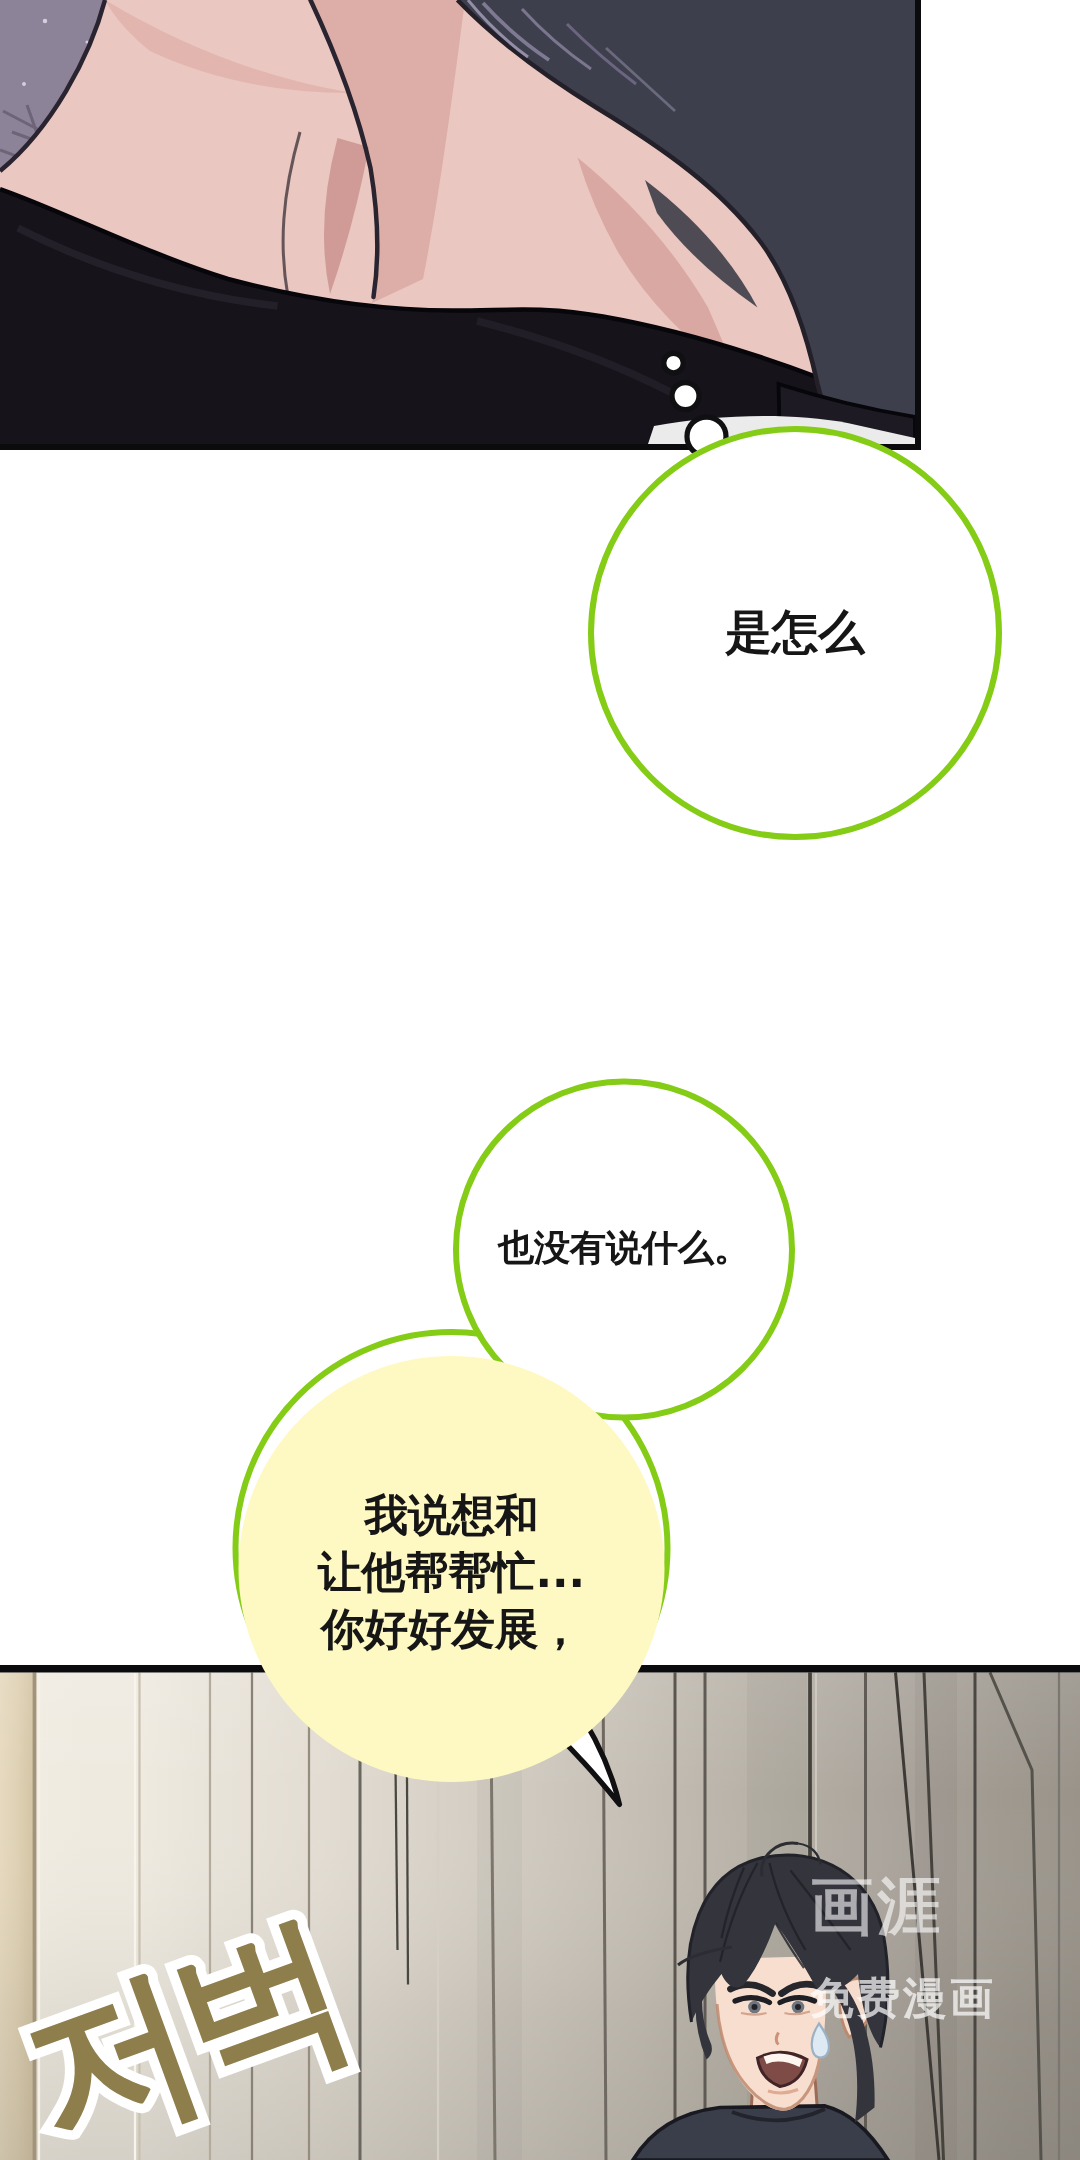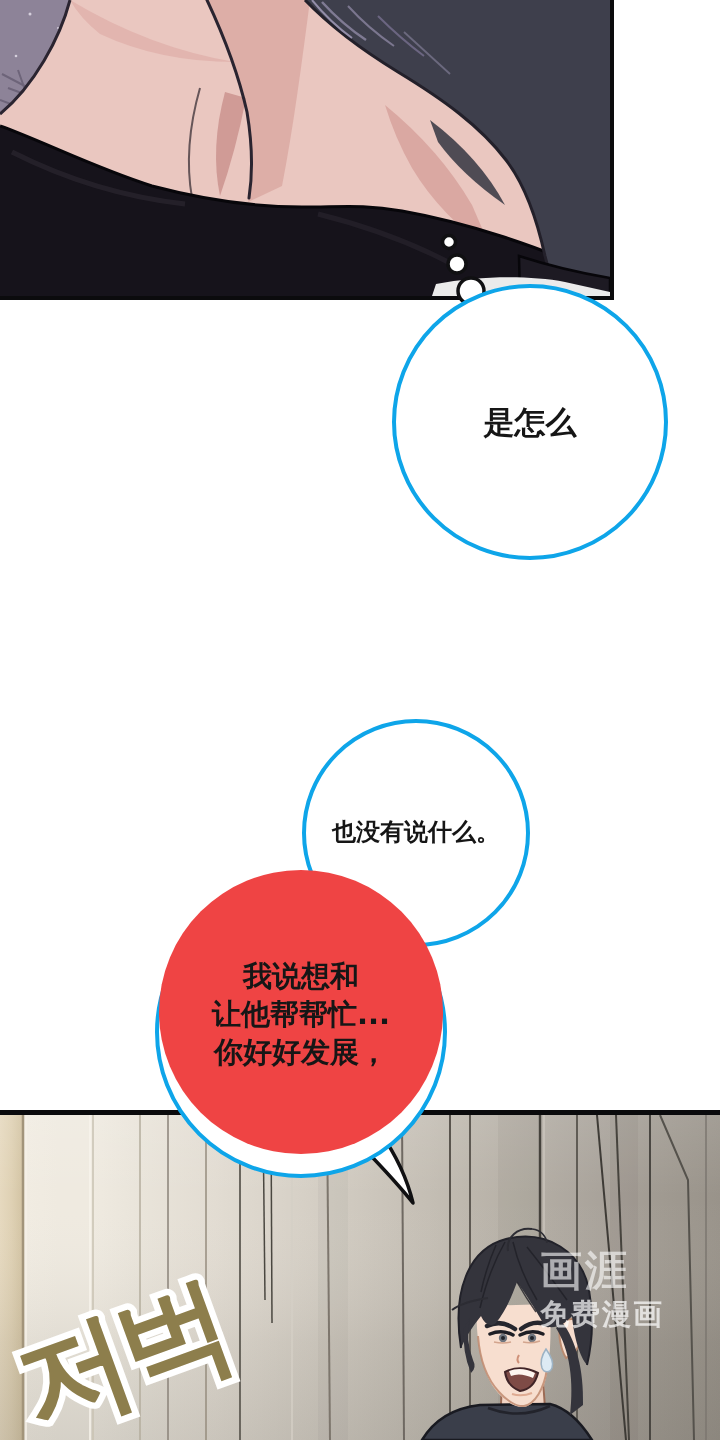--- a/index.html
+++ b/index.html
@@ -10,51 +10,51 @@
   
   #panel-top { position:absolute; left:0; top:0; width:614px; height:300px;
                border-right:4px solid #0b0b0d; border-bottom:4px solid #0b0b0d;
                z-index:1; background:#8d8398; }
   #panel-top svg { display:block; }
 
   
   #thought-dots { position:absolute; left:430px; top:226px; width:64px; height:84px; z-index:4; }
 
   
-  .bubble { position:absolute; background:#ffffff; border:4px solid #0ea5e9; border-radius:50%;
+  .bubble { position:absolute; background:#ffffff; border:4px solid #84cc16; border-radius:50%;
             display:flex; flex-direction:column; align-items:center; justify-content:center;
             text-align:center; font-weight:bold; color:#161616; }
   .bubble .ln { display:block; white-space:nowrap; }
   #bubble-thought { left:392px; top:284px; width:276px; height:276px; z-index:4;
                     font-size:31px; line-height:1.45; }
   #bubble-s2-outline { left:155px; top:886px; width:292px; height:292px; z-index:4; }
   #bubble-s1 { left:302px; top:719px; width:228px; height:228px; z-index:5;
                font-size:24px; line-height:1.3; }
-  #bubble-s2-fill { left:155px; top:866px; width:292px; height:292px; z-index:6;
-                    background:#ef4444; background-clip:padding-box; border-color:transparent;
+  #bubble-s2-fill { left:155px; top:900px; width:292px; height:292px; z-index:6;
+                    background:#fef9c3; background-clip:padding-box; border-color:transparent;
                     font-size:29px; line-height:1.3; padding-top:6px; }
   #tail-s2 { position:absolute; left:320px; top:1125px; width:120px; height:135px; z-index:3; }
 
   
   #panel-bottom { position:absolute; left:0; top:1110px; width:720px; height:330px; z-index:1; }
   #panel-bottom svg { display:block; }
 
   
   #sfx { position:absolute; left:6px; top:1312px; z-index:2;
          font-size:112px; font-weight:900; letter-spacing:-6px;
          transform:rotate(-20deg); transform-origin:12% 20%; white-space:nowrap; }
   #sfx .sfx-outline { position:absolute; left:0; top:0; color:#ffffff;
          -webkit-text-stroke:13px #ffffff; }
   #sfx .sfx-fill { position:relative; color:#8d7e4c; }
 
   
   #watermark { position:absolute; left:540px; top:1250px; z-index:2; }
   #wm-logo { font-size:42px; font-weight:bold; letter-spacing:3px;
              color:rgba(255,255,255,0.60); line-height:1.0; }
-  #wm-tagline { margin-top:8px; font-size:29px; font-weight:bold; letter-spacing:2px;
+  #wm-tagline { margin-top:26px; font-size:29px; font-weight:bold; letter-spacing:2px;
                 color:rgba(255,255,255,0.70); line-height:1.0; }
 </style>
 </head>
 <body>
 
 <div id="stage">
 
   <div id="panel-top">
     <svg viewBox="0 0 610 296" width="610" height="296">
       <g>

